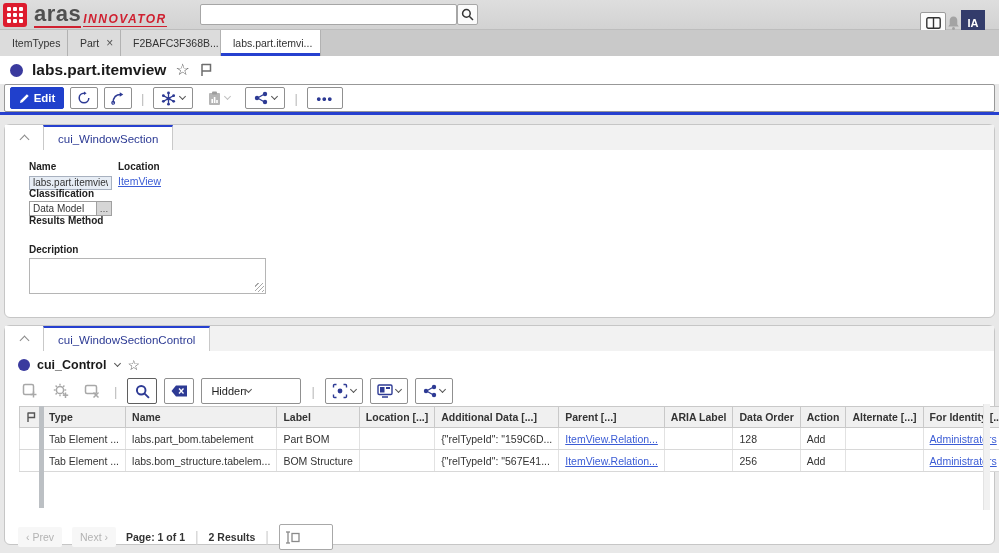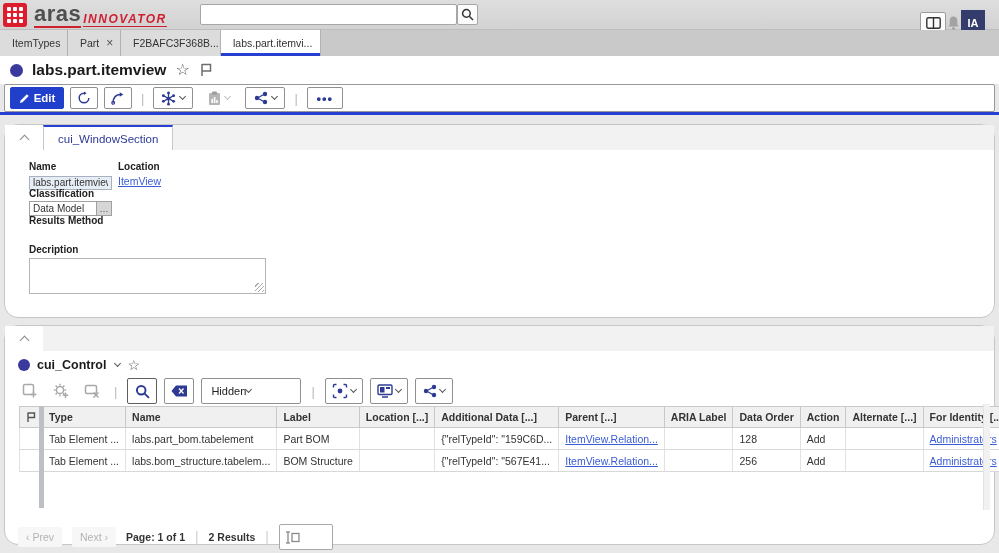--- a/index.html
+++ b/index.html
@@ -51,21 +51,21 @@
          align-items:center; justify-content:center; gap:4px; padding:0 6px; cursor:pointer; }
   .btn.primary { background:#2040cc; border-color:#2040cc; color:#fff; font-size:11.5px; font-weight:bold; }
   .btn.disabled { border-color:#c4c4c4; cursor:default; }
   .vsep { color:#bbb; font-size:13px; padding:0 3px; }
   .chev-d { width:5px; height:5px; border-right:1.4px solid #555; border-bottom:1.4px solid #555;
             transform:rotate(45deg); margin-top:-3px; }
   .chev-d.dis { border-color:#c0c0c0; }
   .more-dots { font-size:13px; letter-spacing:1px; color:#2d3a94; font-weight:bold; }
 
   
-  .panel { position:absolute; left:4px; width:991px; background:#fff; border:1px solid #c6c6c6; border-radius:14px; }
+  .panel { position:absolute; left:4px; width:991px; background:#fff; border:1px solid #c6c6c6; border-radius:6px; }
   .panel1 { top:124px; height:194px; }
   .panel2 { top:325px; height:220px; }
   .phead { position:relative; height:25px; background:#f2f2f2; display:flex; align-items:stretch; }
   .collapse { width:38px; display:flex; align-items:center; justify-content:center; background:#fff; cursor:pointer;}
   .chev-u { width:7px; height:7px; border-right:1.6px solid #8a8a8a; border-top:1.6px solid #8a8a8a;
             transform:rotate(-45deg); margin-top:3px;}
   .ptab { background:#fff; border:1px solid #c9c9c9; border-bottom:none; border-top:2px solid #2640cf;
           display:flex; align-items:center; padding:0 14px; font-size:11.5px; color:#2c3a94; cursor:pointer;}
 
   .flabel { font-size:10px; font-weight:bold; color:#222; }
@@ -300,20 +300,23 @@
         <span></span>
         <span class="resize-grip"></span>
       </div>
     </div>
   </div>
 
   <div class="panel panel2">
     <div class="phead">
       <div class="collapse">
         <span class="chev-u"></span>
+      </div>
+      <div class="ptab">
+        <span>cui_WindowSectionControl</span>
       </div>
     </div>
 
     <div class="ctrl-row">
       <span class="ctrl-circle"></span>
       <span class="ctrl-title">cui_Control</span>
       <span class="chev-d" style="margin-left:2px;"></span>
       <span class="star" style="font-size:14px;">☆</span>
     </div>
 

